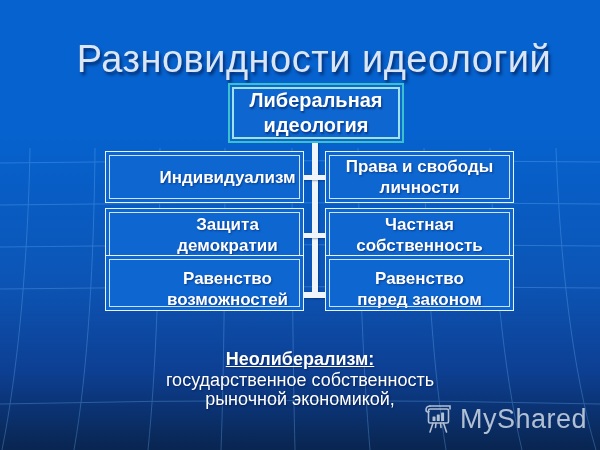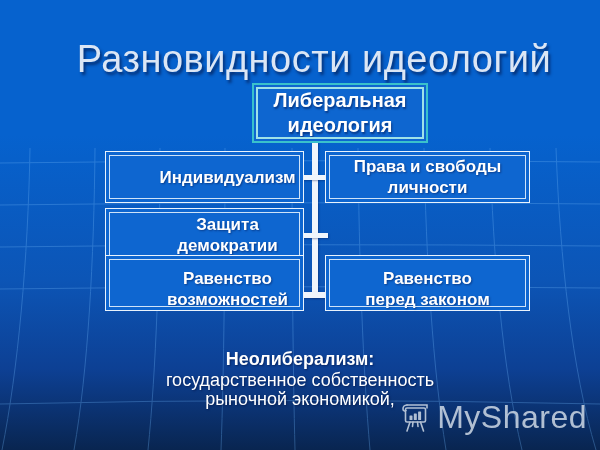--- a/index.html
+++ b/index.html
@@ -40,65 +40,64 @@
   }
   .box .inner-border{
     position:absolute;pointer-events:none;
   }
   
   .box.root{
     left:228px;top:83px;width:176px;height:60px;
     border:2px solid var(--root-border,#3ac1cb);
     font-size:20px;font-weight:700;line-height:25px;
     text-shadow:1px 2px 2px rgba(0,10,60,.5);
-    margin-left:24px;
   }
   .box.root .inner-border{
     inset:2px;border:2px solid var(--root-border-inner,#9fe2e8);
   }
   
   .box.item{
     border:1.5px solid var(--box-border,#e9f3fd);
     font-size:17px;font-weight:700;line-height:21px;
     text-shadow:1px 1px 2px rgba(0,10,60,.45);
   }
   .box.item .inner-border{
     inset:3px;border:1.5px solid rgba(222,238,252,.92);
   }
   .c-left{left:105px;width:199px;padding-left:46px;}
-  .c-right{left:325px;width:205px;}
+  .c-right{left:325px;width:189px;}
   .r1{top:151px;height:52px;}
   .r2{top:208px;height:54px;}
   .r3{top:255px;height:56px;align-items:flex-end;}
   .connector{
     position:absolute;z-index:1;
     background:var(--connector,#f0f5fc);
     box-shadow:1px 1px 2px rgba(0,15,70,.35);
   }
   .trunk{left:312px;top:141px;width:6px;height:156px;}
   .stub{left:302px;width:26px;height:5px;}
   .stub.s1{top:175px;}
   .stub.s2{top:233px;}
   .stub.s3{top:292px;height:6px;}
   .footnote{
     position:absolute;left:0;top:350px;width:100%;z-index:2;
     text-align:center;
     color:var(--text,#ffffff);
     font-size:18px;line-height:19.5px;
     text-shadow:1px 1px 2px rgba(0,10,50,.5);
   }
-  .footnote .fn-head{font-weight:700;margin-bottom:1px;}
+  .footnote .fn-head{font-weight:700;margin-bottom:1px;text-decoration:underline;}
   .watermark{
     position:absolute;right:13px;bottom:14px;z-index:3;
     display:flex;align-items:center;gap:7px;
     color:var(--watermark,#c9d4e2);
     opacity:.88;
   }
   .watermark .wm-text{
-    font-size:32px;font-weight:400;letter-spacing:.5px;
+    font-size:27px;font-weight:400;letter-spacing:.5px;
   }
   .wm-icon{display:block;}
   .wm-icon path,.wm-icon rect.frame{stroke:currentColor;fill:none;stroke-width:1.6;stroke-linecap:round;}
   .wm-icon rect.bar{fill:currentColor;stroke:none;}
 </style>
 </head>
 <body>
 
 <div class="slide">
 
@@ -138,20 +137,24 @@
   </div>
   <div class="box item c-right r1">
     <span class="inner-border"></span>
     <span>Права и свободы
 личности</span>
   </div>
   <div class="box item c-left r2">
     <span class="inner-border"></span>
     <span>Защита демократии</span>
   </div>
+  <div class="box item c-right r2">
+    <span class="inner-border"></span>
+    <span>Частная собственность</span>
+  </div>
   <div class="box item c-left r3">
     <span class="inner-border"></span>
     <span>Равенство
 возможностей</span>
   </div>
   <div class="box item c-right r3">
     <span class="inner-border"></span>
     <span>Равенство
 перед законом</span>
   </div>

